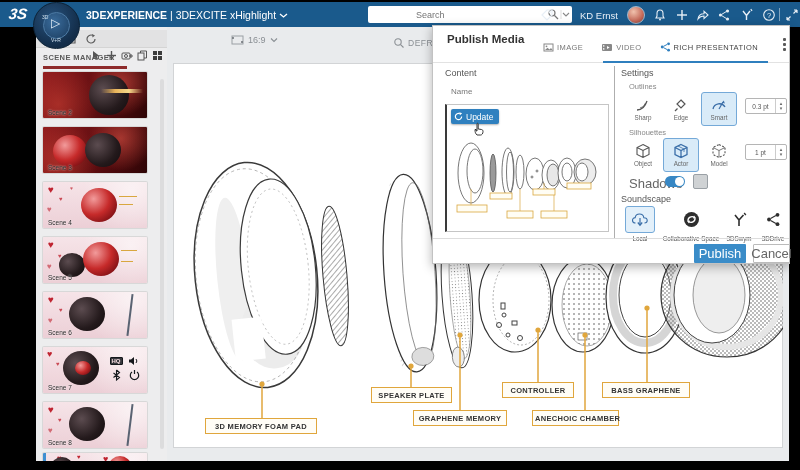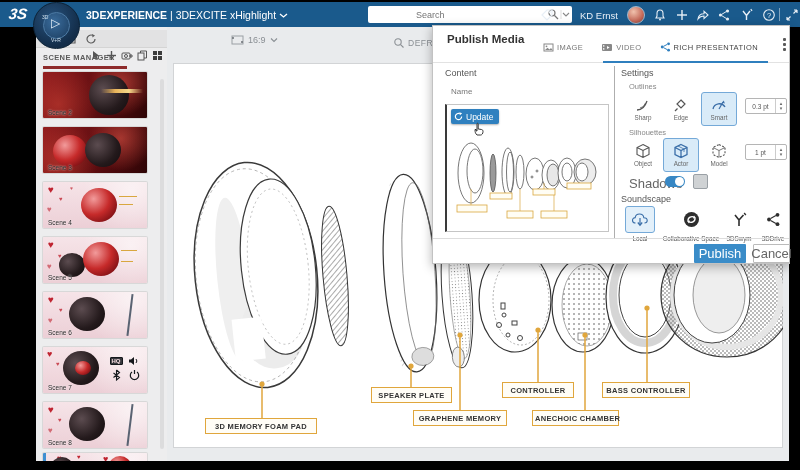--- a/index.html
+++ b/index.html
@@ -404,21 +404,21 @@
             <circle cx="480" cy="281" r="2.6"></circle>
         </g>
       </g>
     </svg>
 
     <div class="draw-label" style="left:38px;top:391px;width:112px">3D MEMORY FOAM PAD</div>
     <div class="draw-label" style="left:204px;top:360px;width:81px">SPEAKER PLATE</div>
     <div class="draw-label" style="left:246px;top:383px;width:94px">GRAPHENE MEMORY</div>
     <div class="draw-label" style="left:335px;top:355px;width:72px">CONTROLLER</div>
     <div class="draw-label" style="left:365px;top:383px;width:87px">ANECHOIC CHAMBER</div>
-    <div class="draw-label" style="left:435px;top:355px;width:88px">BASS CONTROLLER</div>
+    <div class="draw-label" style="left:435px;top:355px;width:88px">BASS GRAPHENE</div>
   </div>
 
   <div class="dialog">
     <div class="dlg-title">Publish Media</div>
     <div class="dlg-scroll">
         <i></i>
         <i></i>
         <i></i>
       </div>
 

